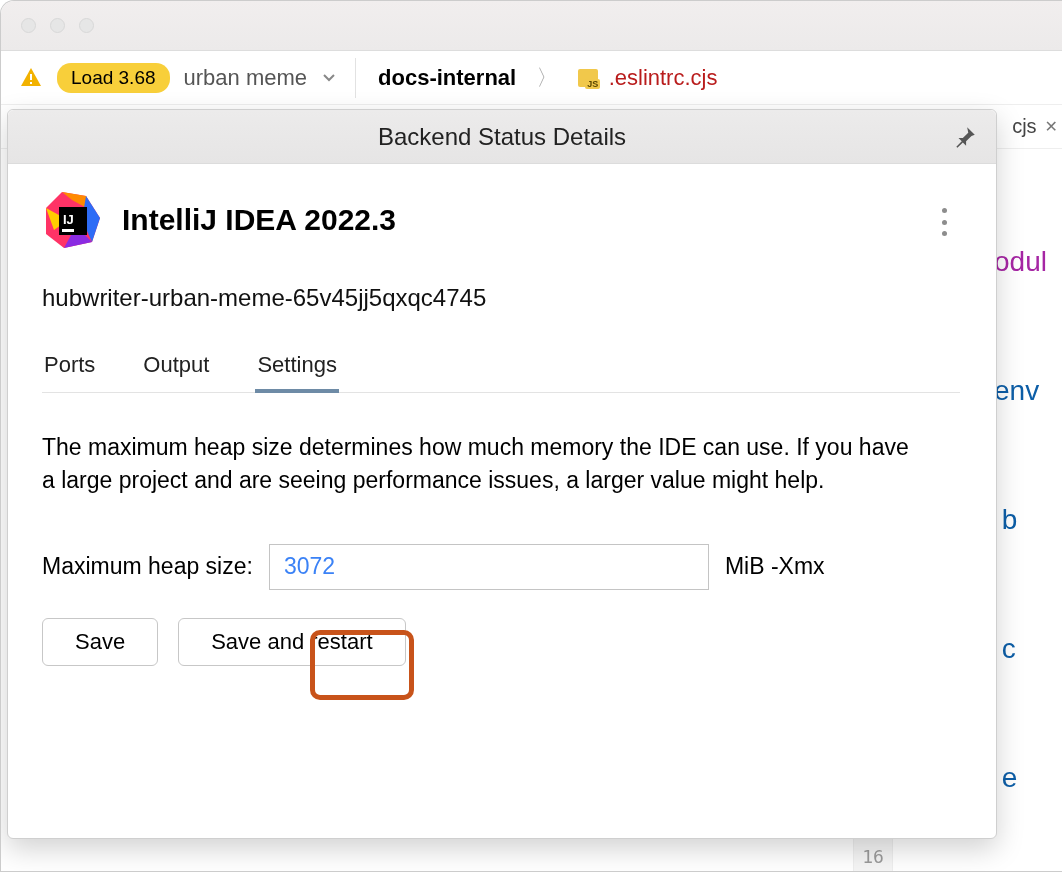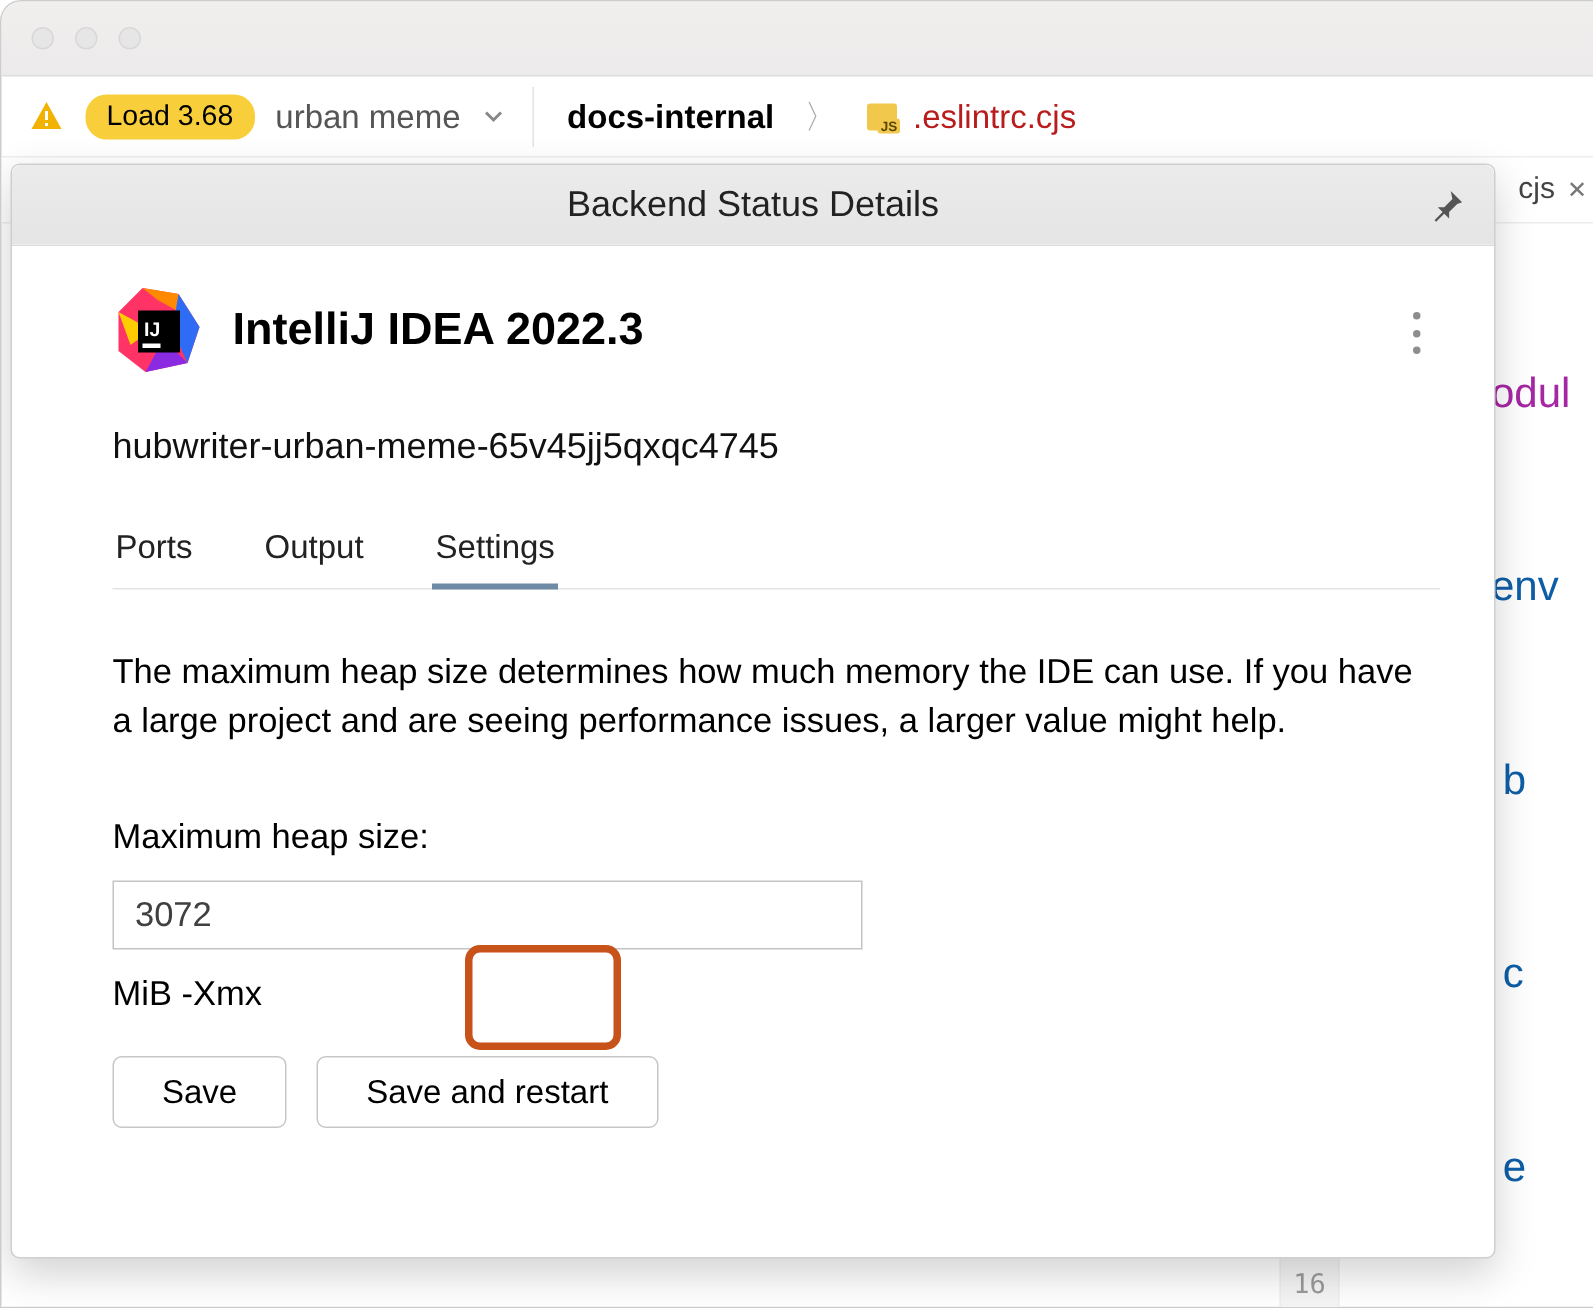--- a/index.html
+++ b/index.html
@@ -151,21 +151,21 @@
     border-radius:6px 6px 0 0;
   }
   .popup-title { font-size:24px; color:#222; }
   .pin-icon {
     position:absolute; right:16px; top:12px;
     width:30px; height:30px;
     display:flex; align-items:center; justify-content:center;
     color:#555;
   }
 
-  .popup-body { padding: 24px 36px 10px 67px; flex:1; position:relative; }
+  .popup-body { padding: 24px 36px 10px 34px; flex:1; position:relative; }
 
   .app-row { display:flex; align-items:center; gap:20px; margin-top:2px; position:relative;}
   .app-logo {
     width:60px; height:60px;
     position:relative;
   }
   .app-name { font-size:30px; font-weight:700; color:#000; }
   .kebab { position:absolute; right:4px; top:18px; width:24px; height:28px; display:flex; flex-direction:column; justify-content:space-between; align-items:center;}
   .kebab div { width:5px; height:5px; background:#8d8d8d; border-radius:50%; }
 
@@ -188,30 +188,30 @@
   .tab.active::after {
     content:"";
     position:absolute;
     left:0; right:0; bottom:-1px;
     height:4px;
     background:#6e8ba6;
   }
 
   .desc { font-size:23px; color:#000; line-height:1.45; margin-top:38px; max-width:880px; }
 
-  .field-row { display:flex; gap:16px; margin-top:46px;flex-direction:column; }
+  .field-row { display:flex; align-items:center; gap:16px; margin-top:46px; }
   .field-label { font-size:23px; color:#000; }
   .heap-input {
-    width:500px;
+    width:440px;
     height:46px;
     border:1px solid #c4c4c4;
     font-size:23px;
     padding:0 14px;
     background:#fff;
-    color:#404040;
+    color:#3b82f6;
   }
   .heap-hl {
     position:absolute;
     border:5px solid #c8531a;
     border-radius:10px;
     width:104px;
     height:70px;
     left:calc(46px + 256px);
     top:466px;
     pointer-events:none;

